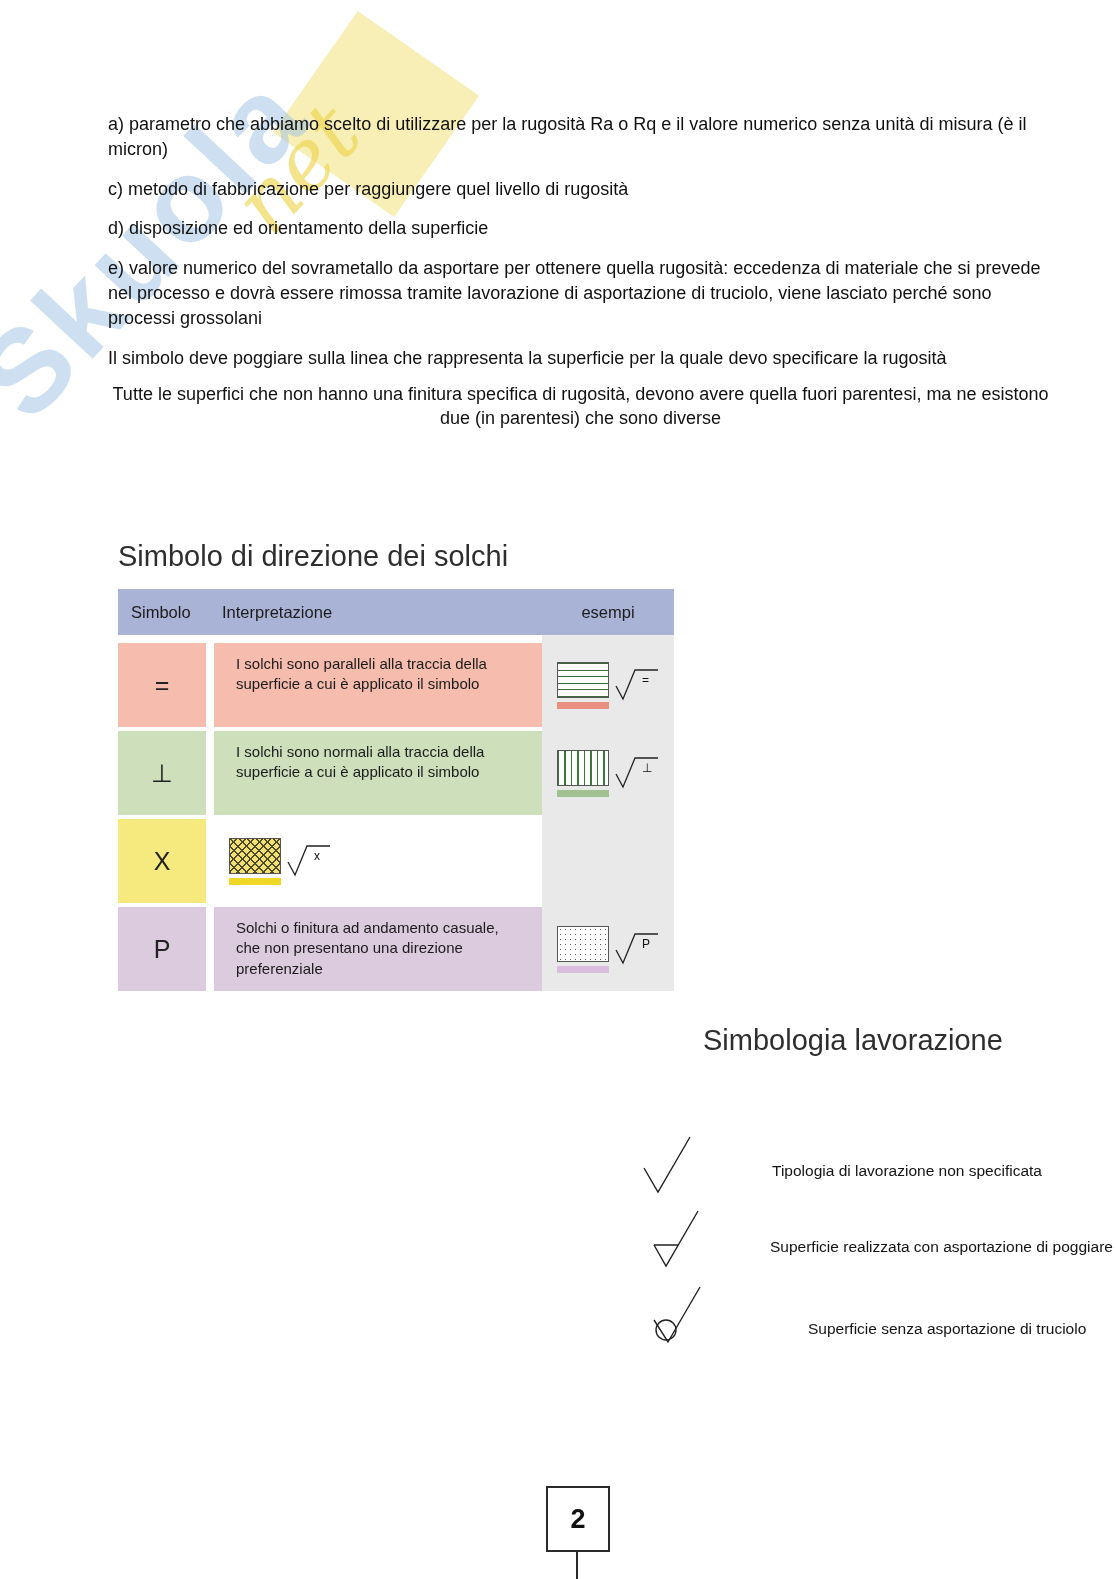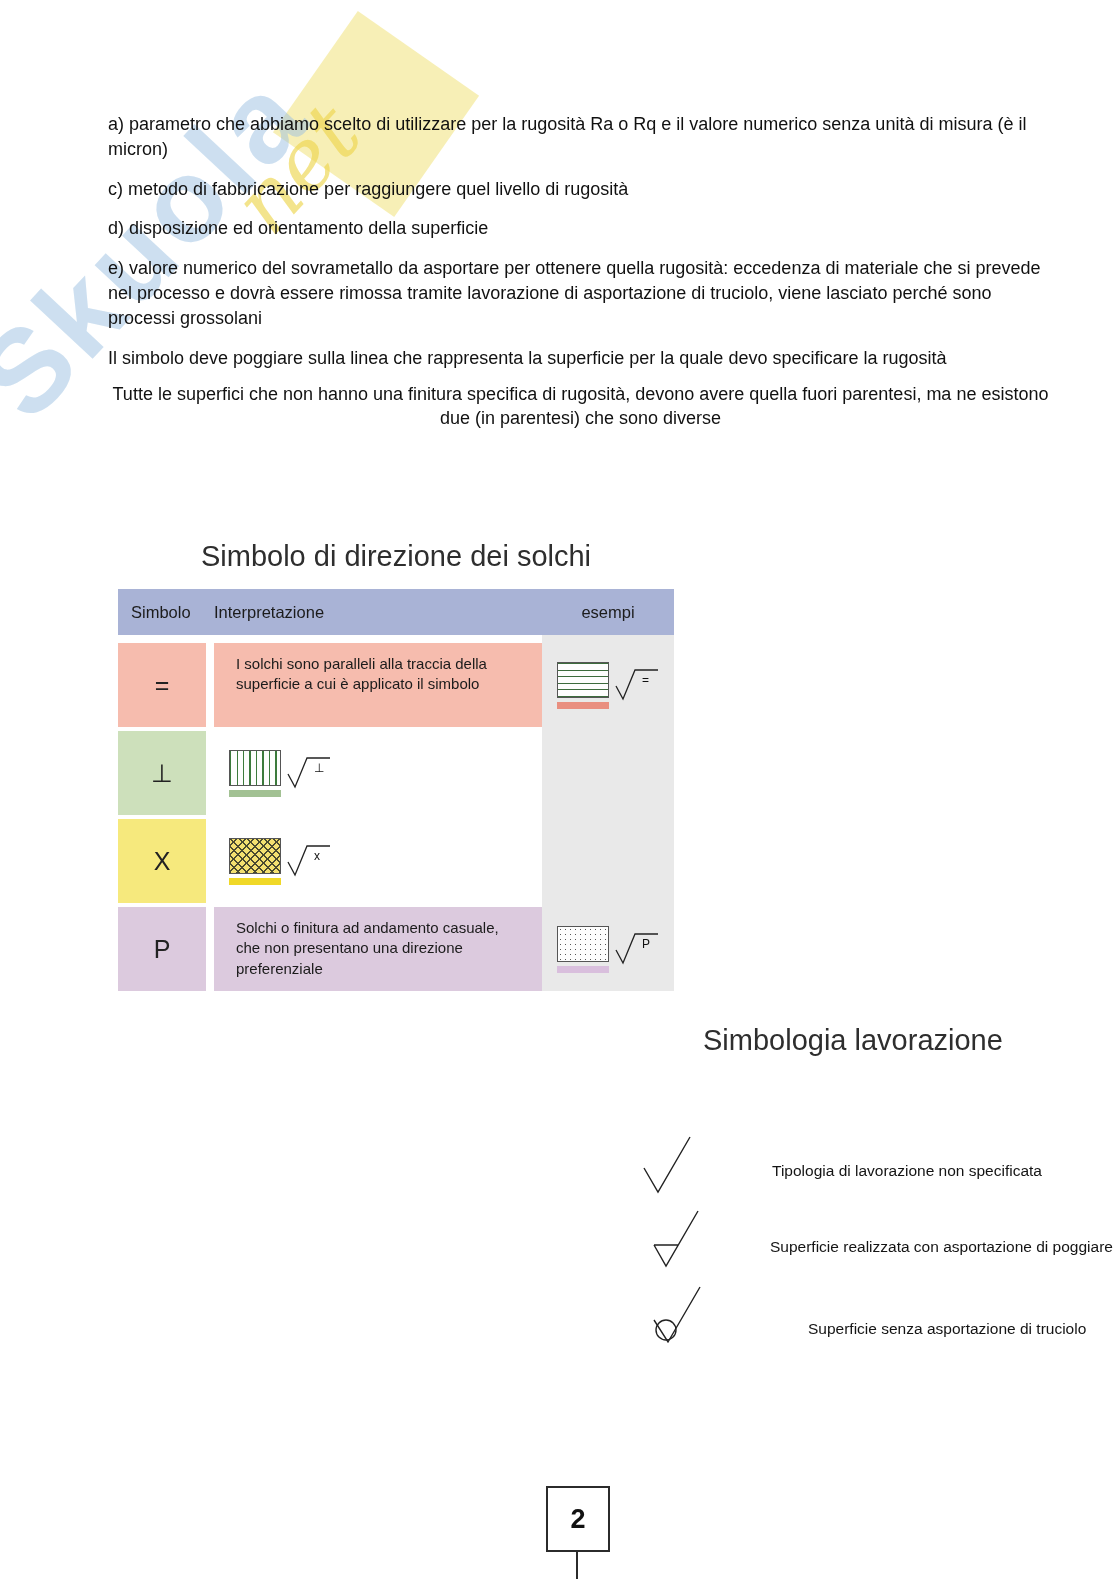--- a/index.html
+++ b/index.html
@@ -31,23 +31,23 @@
     white-space:nowrap;
   }
 
   
   .text-block { position:absolute; left:108px; top:112px; width:945px; font-size:18px; line-height:1.38; z-index:1; }
   .text-block p { margin:0 0 15px 0; }
   .text-block p.no-gap { margin-bottom:11px; }
   .text-block p.follow { margin:0;text-align:center; }
 
   
-  .dir-title { position:absolute; left:118px; top:540px; width:556px; text-align:center; font-size:29px; color:#2e2e2e; z-index:1; }
+  .dir-title { position:absolute; left:118px; top:540px; width:556px; font-size:29px; color:#2e2e2e; z-index:1; }
   .dir-table { position:absolute; left:118px; top:589px; width:556px; z-index:1; }
-  .dir-header { display:flex; align-items:center; background:#a9b3d6; height:46px; font-size:16.5px; color:#1c1c1c; }
+  .dir-header { display:flex; align-items:center; background:#a9b3d6; height:46px; font-size:16.5px; color:#1c1c1c;gap:8px; }
   .h-symbol { width:96px; padding-left:13px; box-sizing:border-box; }
   .h-interp { flex:1; }
   .h-esempi { width:132px; text-align:center; }
 
   .dir-body { position:relative; padding-top:8px; }
   .gray-col { position:absolute; right:0; top:0; bottom:0; width:132px; background:#e9e9e9; }
   .dir-row { position:relative; display:flex; margin-bottom:4px; min-height:84px; }
   .dir-row:last-child { margin-bottom:0; }
   .cell-symbol { width:88px; display:flex; align-items:center; justify-content:center; font-size:25px; color:#222; }
   .cell-gap { width:8px; background:#fff; }
@@ -124,20 +124,21 @@
             </div>
             <svg width="46" height="36" viewBox="0 0 46 36">
               <path d="M2 19 L9 32 L21 3 L44 3" fill="none" stroke="#222" stroke-width="1.3"></path>
               <text x="28" y="17" font-size="12" fill="#111">=</text>
             </svg>
           </div>
         </div>
         <div class="dir-row">
           <div class="cell-symbol" style="background:#cde0bb">⊥</div>
           <div class="cell-gap"></div>
+          <div class="cell-interp" style="background:#cde0bb">I solchi sono normali alla traccia della superficie a cui è applicato il simbolo</div>
           <div class="cell-example">
             <div class="ex-left">
               <div class="ex-pattern pattern-vertical"></div>
               <div class="ex-bar" style="background:#a2c193"></div>
             </div>
             <svg width="46" height="36" viewBox="0 0 46 36">
               <path d="M2 19 L9 32 L21 3 L44 3" fill="none" stroke="#222" stroke-width="1.3"></path>
               <text x="28" y="17" font-size="12" fill="#111">⊥</text>
             </svg>
           </div>

